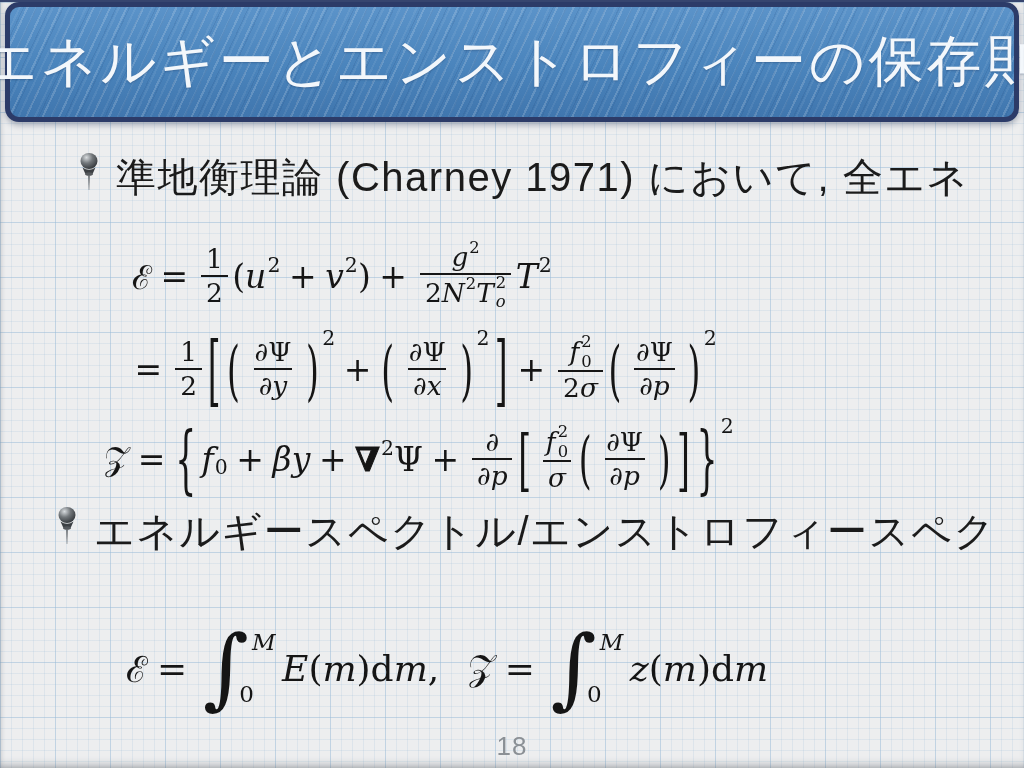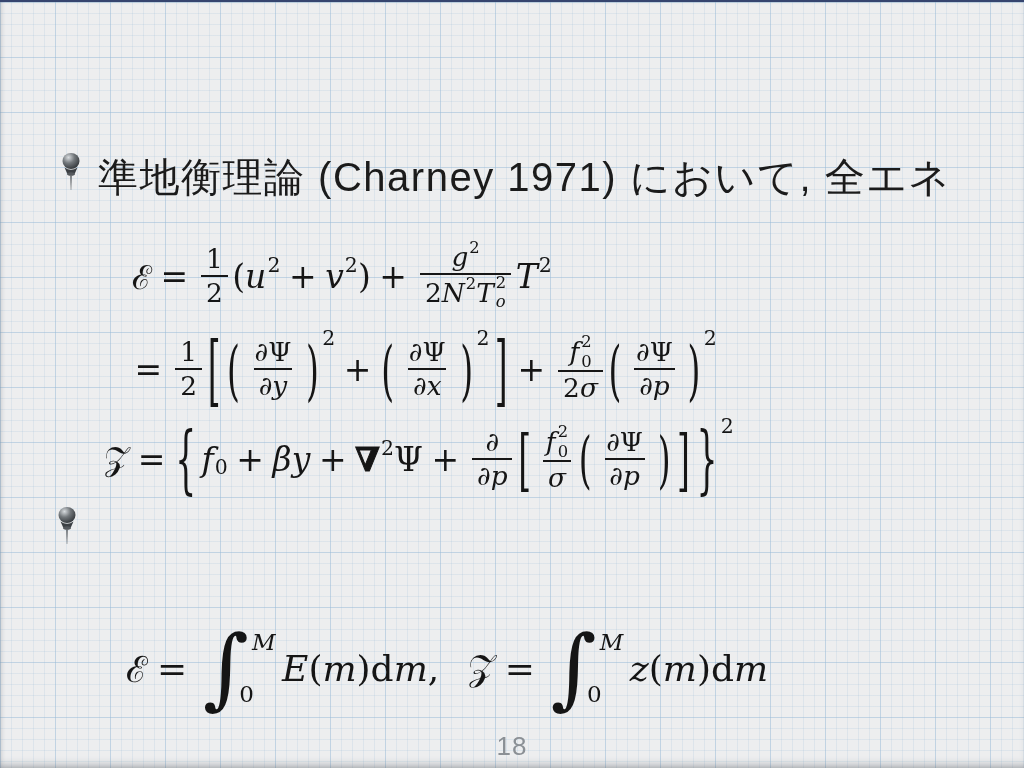--- a/index.html
+++ b/index.html
@@ -29,21 +29,21 @@
     box-shadow:0 3px 6px rgba(70,85,110,.45);
     display:flex;align-items:center;justify-content:center;
   }
   .title{
     color:#f3f7fb;font-size:55px;letter-spacing:3px;white-space:nowrap;
     font-family:"Liberation Sans","DejaVu Sans",sans-serif;
     text-shadow:0 1px 2px rgba(30,55,95,.35);
   }
   
   .bullet{position:absolute;display:flex;align-items:flex-start;}
-  .b1{left:58px;top:144px;}
+  .b1{left:76px;top:144px;}
   .b2{left:54px;top:498px;}
   .pin{flex:0 0 auto;margin-top:6px;}
   .btext{margin-left:14px;color:#1b1b1b;font-size:40px;line-height:63px;letter-spacing:1.5px;white-space:nowrap;}
   
   .eq{position:absolute;display:flex;align-items:center;white-space:nowrap;
       font-family:"DejaVu Serif","Liberation Serif",serif;color:#151515;}
   .eq1{left:132px;top:238px;font-size:33px;height:72px;}
   .eq2{left:126px;top:318px;font-size:33px;height:98px;}
   .eq3{left:104px;top:416px;font-size:33px;height:82px;}
   .eq4{left:126px;top:618px;font-size:36px;height:96px;}
@@ -71,20 +71,23 @@
   .mlbot{transform:translateX(-.55em);}
   
   .pagenum{position:absolute;left:0;right:0;top:729px;text-align:center;
            color:#8b9095;font-size:26px;letter-spacing:1px;}
 </style>
 </head>
 <body>
 
 <div class="slide">
 
+  <div class="banner">
+    <div class="title">エネルギーとエンストロフィーの保存則</div>
+  </div>
 
   <div class="bullet b1">
     <svg class="pin" width="26" height="42" viewBox="0 0 26 42" aria-hidden="true">
       <defs>
         <radialGradient id="pinGrad1" cx="35%" cy="28%" r="80%">
           <stop offset="0%" stop-color="#d8dcdf"></stop>
           <stop offset="45%" stop-color="#72777b"></stop>
           <stop offset="100%" stop-color="#2d3135"></stop>
         </radialGradient>
       </defs>
@@ -307,20 +310,21 @@
           <stop offset="45%" stop-color="#72777b"></stop>
           <stop offset="100%" stop-color="#2d3135"></stop>
         </radialGradient>
       </defs>
       <ellipse cx="13" cy="9" rx="8.5" ry="8" fill="url(#pinGrad2)"></ellipse>
       <path d="M6.5 15.5 Q13 20 19.5 15.5 L16.8 21.5 Q13 23.8 9.2 21.5 Z" fill="#3c4044"></path>
       <ellipse cx="13" cy="22" rx="4" ry="1.8" fill="#55595d"></ellipse>
       <path d="M12.3 23.5 L13.7 23.5 L13.2 38 L12.8 38 Z" fill="#4a4e52"></path>
     </svg>
     <div class="btext">
+      <div>エネルギースペクトル/エンストロフィースペク</div>
     </div>
   </div>
 
   <div class="eq eq4">
       <span class="mr">ℰ</span>
       <span class="mo">=</span>
       <span class="mint">
         <span class="mintg">∫</span>
         <span class="mlims">
           <span class="mltop mi">M</span>

